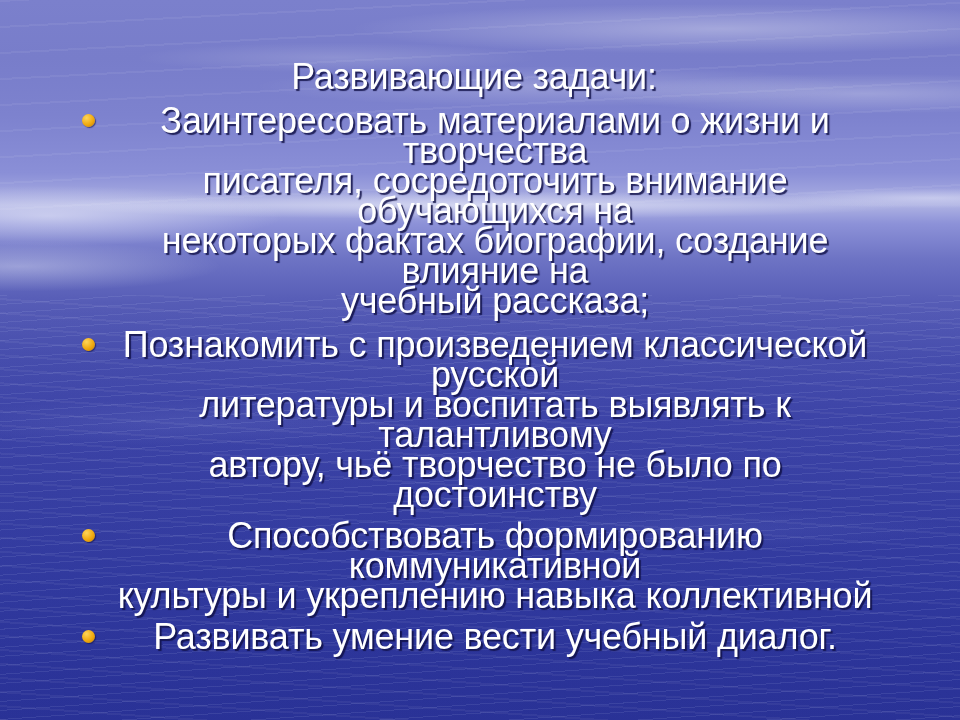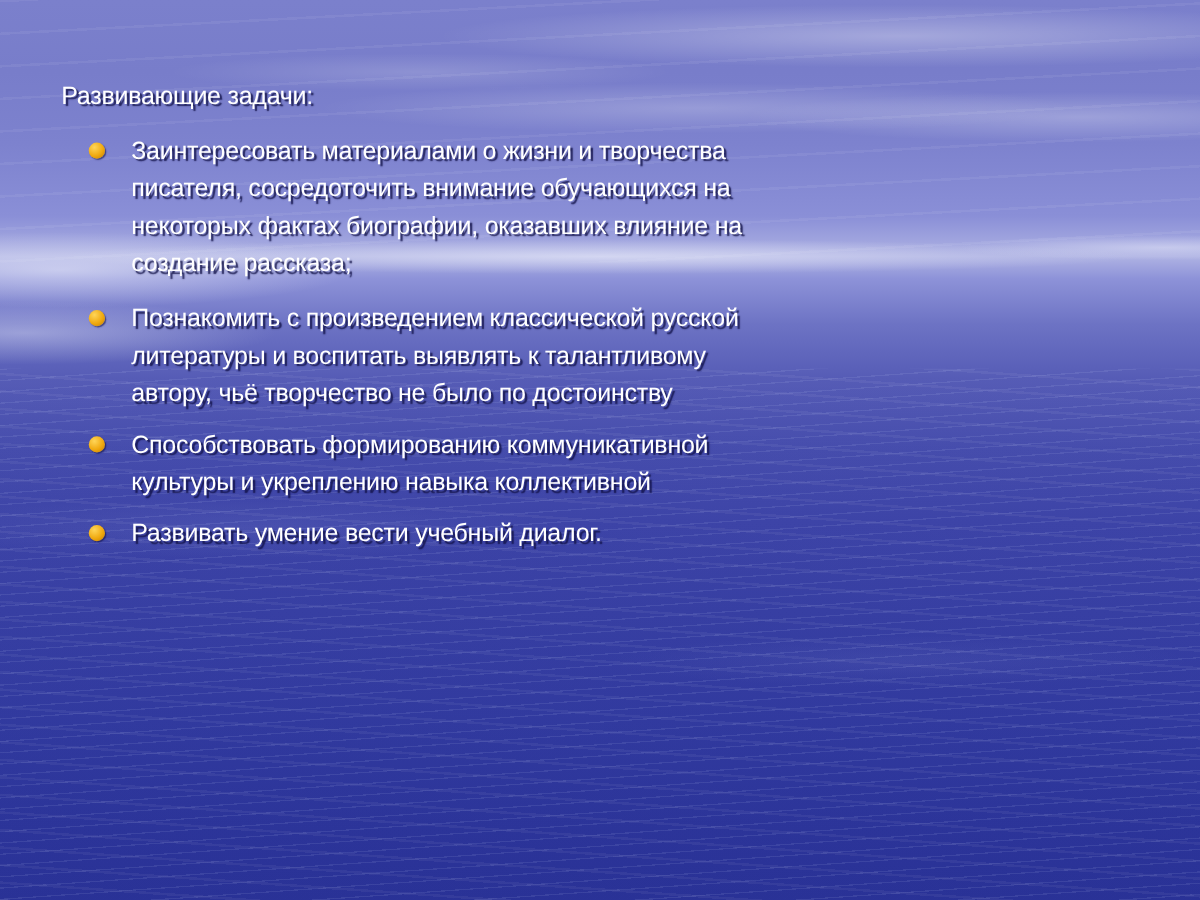--- a/index.html
+++ b/index.html
@@ -39,23 +39,24 @@
     position:absolute;left:0;top:295px;width:960px;bottom:0;z-index:1;
     background:
       repeating-linear-gradient(176deg, rgba(205,215,250,0.10) 0 1px, transparent 1px 9px),
       repeating-linear-gradient(184deg, rgba(255,255,255,0.05) 0 2px, transparent 2px 14px),
       radial-gradient(ellipse 40% 8% at 20% 30%, rgba(180,190,240,0.10), transparent 70%),
       radial-gradient(ellipse 35% 7% at 75% 55%, rgba(180,190,240,0.08), transparent 70%),
       linear-gradient(180deg, rgba(20,25,110,0) 0%, rgba(18,23,105,0.16) 100%);
   }
 
   .content{
-    position:absolute;left:49px;top:62px;width:828px;z-index:3;
-    color:#ffffff;font-size:20px;line-height:30px;letter-spacing:-0.2px;
+    position:absolute;left:60px;top:62px;width:828px;z-index:3;
+    color:#ffffff;font-size:36px;line-height:30px;letter-spacing:-0.2px;
     text-shadow:2px 2px 1px rgba(16,16,70,0.85);
+    text-align:center;
   }
 
   .heading{margin:0 0 10px 0;}
   .heading.second{margin-top:8px;}
 
   ul.bullets{list-style:none;margin:14px;padding:0;}
   ul.bullets li{display:flex;align-items:flex-start;margin:0 0 11px 0;}
 
   .dot{
     flex:0 0 13px;width:13px;height:13px;border-radius:50%;
@@ -77,22 +78,22 @@
   <div class="content">
 
     <div class="heading">Развивающие задачи:</div>
 
     <ul class="bullets">
       <li>
         <span class="dot"></span>
         <span class="btext">
           <span class="line">Заинтересовать материалами о жизни и творчества</span>
           <span class="line">писателя, сосредоточить внимание обучающихся на</span>
-          <span class="line">некоторых фактах биографии, оказавших влияние на</span>
-          <span class="line">создание рассказа;</span>
+          <span class="line">некоторых фактах биографии, создание влияние на</span>
+          <span class="line">учебный рассказа;</span>
         </span>
       </li>
     </ul>
 
 
     <ul class="bullets">
       <li>
         <span class="dot"></span>
         <span class="btext">
           <span class="line">Познакомить с произведением классической русской</span>

